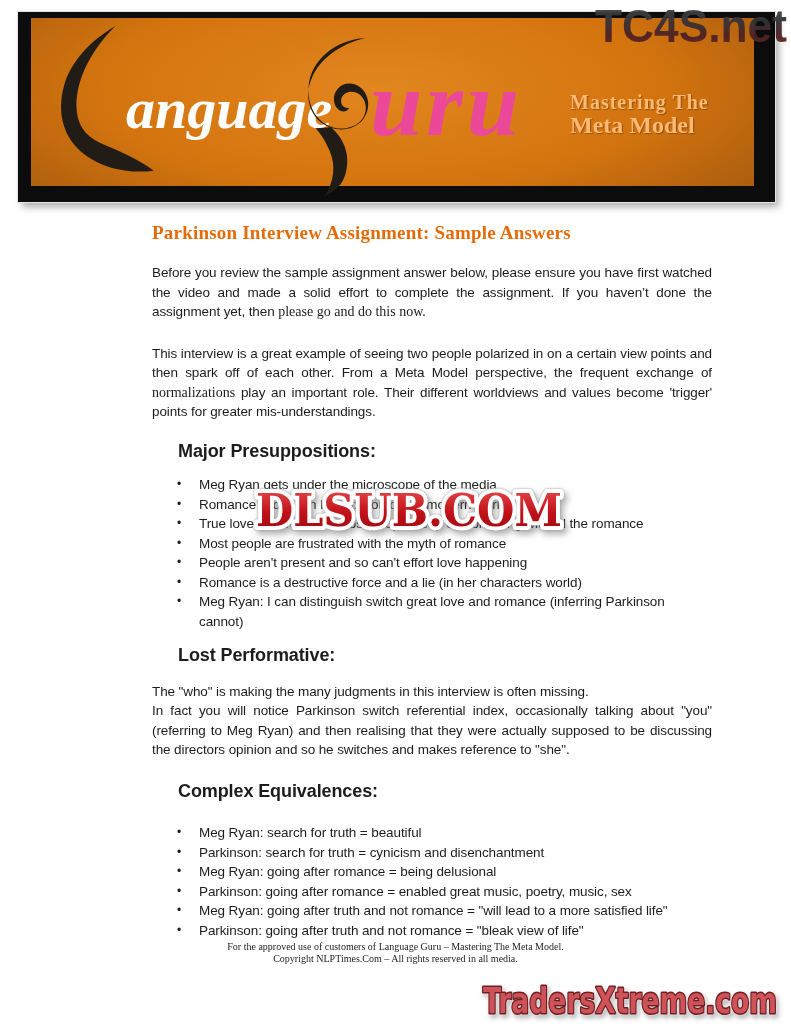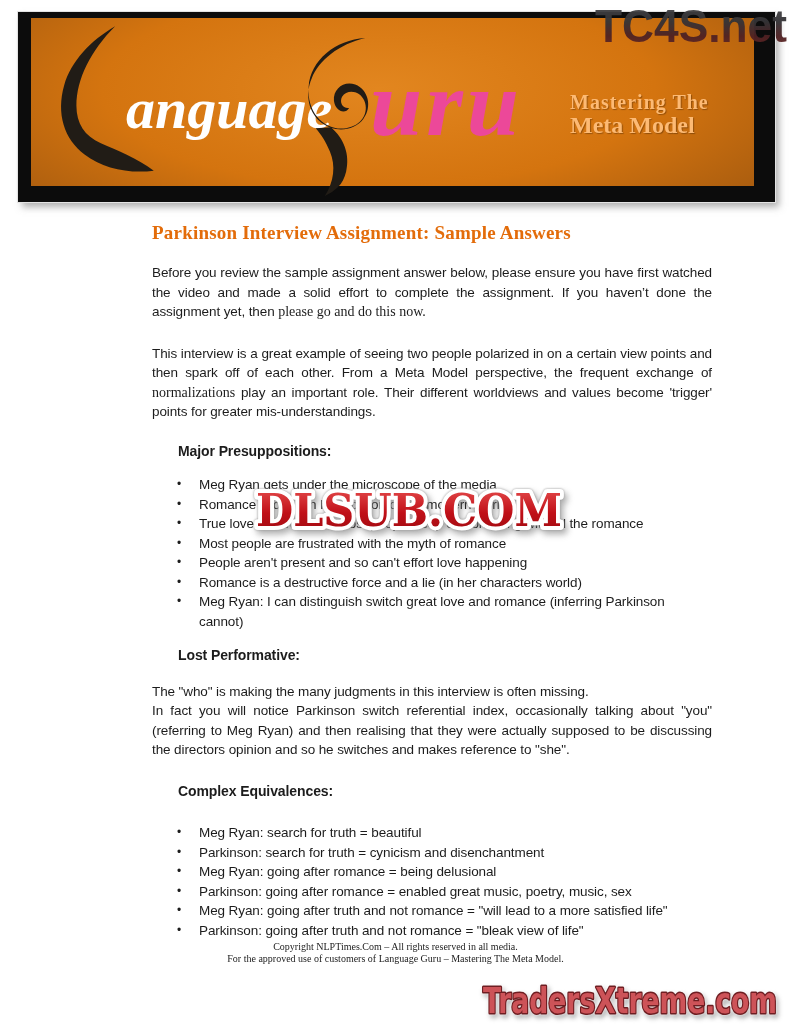--- a/index.html
+++ b/index.html
@@ -52,21 +52,21 @@
     font-size:13.5px; line-height:19.5px; letter-spacing:-0.1px;margin-left:36px;
   }
   .doc-title {
     font-family:"Liberation Serif", serif; font-weight:bold;
     font-size:19px; line-height:23px; color:#E36C0A;
     letter-spacing:0.2px; margin:0 0 19px 0;
   }
   .body-para { margin:0 0 22px 0; text-align:justify; }
   .body-para.tight { margin-bottom:20px; }
   .serif-seg { font-family:"Liberation Serif", serif; font-size:14px; letter-spacing:0; }
-  .sec-heading { font-size:14px; font-weight:bold; margin:0 0 14px 0;padding-left:26px; }
+  .sec-heading { font-size:18px; font-weight:bold; margin:0 0 14px 0;padding-left:26px; }
   ul.bullet-list { list-style:none; margin:0 0 15px 0; padding:0; }
   ul.bullet-list li { display:flex; padding-left:25px; }
   .bullet-marker { flex:none; width:22px; font-size:12px; }
   .bullet-text { flex:1; }
 
   .footer {
     position:absolute; left:0; top:941px; width:791px; text-align:center;
     font-family:"Liberation Serif", serif; font-size:10px; line-height:11.5px; color:#222222;
   }
 </style>
@@ -187,21 +187,21 @@
       <linearGradient id="dlgrad" x1="0" y1="0" x2="0" y2="1">
         <stop offset="0%" stop-color="#e85050"></stop>
         <stop offset="55%" stop-color="#c01018"></stop>
         <stop offset="100%" stop-color="#9c0a10"></stop>
       </linearGradient>
     </defs>
     <text x="161" y="40" text-anchor="middle" font-family="DejaVu Serif, serif" font-weight="bold" font-size="44" fill="url(#dlgrad)" stroke="#ffffff" stroke-width="8" stroke-linejoin="round" paint-order="stroke" textLength="306" lengthAdjust="spacingAndGlyphs">DLSUB.COM</text>
   </svg>
 
   <div class="footer">
+    <div>For the approved use of customers of Language Guru – Mastering The Meta Model.</div>
     <div>Copyright NLPTimes.Com – All rights reserved in all media.</div>
-    <div>For the approved use of customers of Language Guru – Mastering The Meta Model.</div>
   </div>
 
   <svg class="traders-wm" viewBox="0 0 304 44">
     <text x="152" y="34" text-anchor="middle" font-family="DejaVu Sans, sans-serif" font-weight="bold" font-size="35" fill="#cd5358" stroke="#6e1e22" stroke-width="3" stroke-linejoin="round" paint-order="stroke" textLength="294" lengthAdjust="spacingAndGlyphs">TradersXtreme.com</text>
   </svg>
 
 </div>
 
 </body></html>

